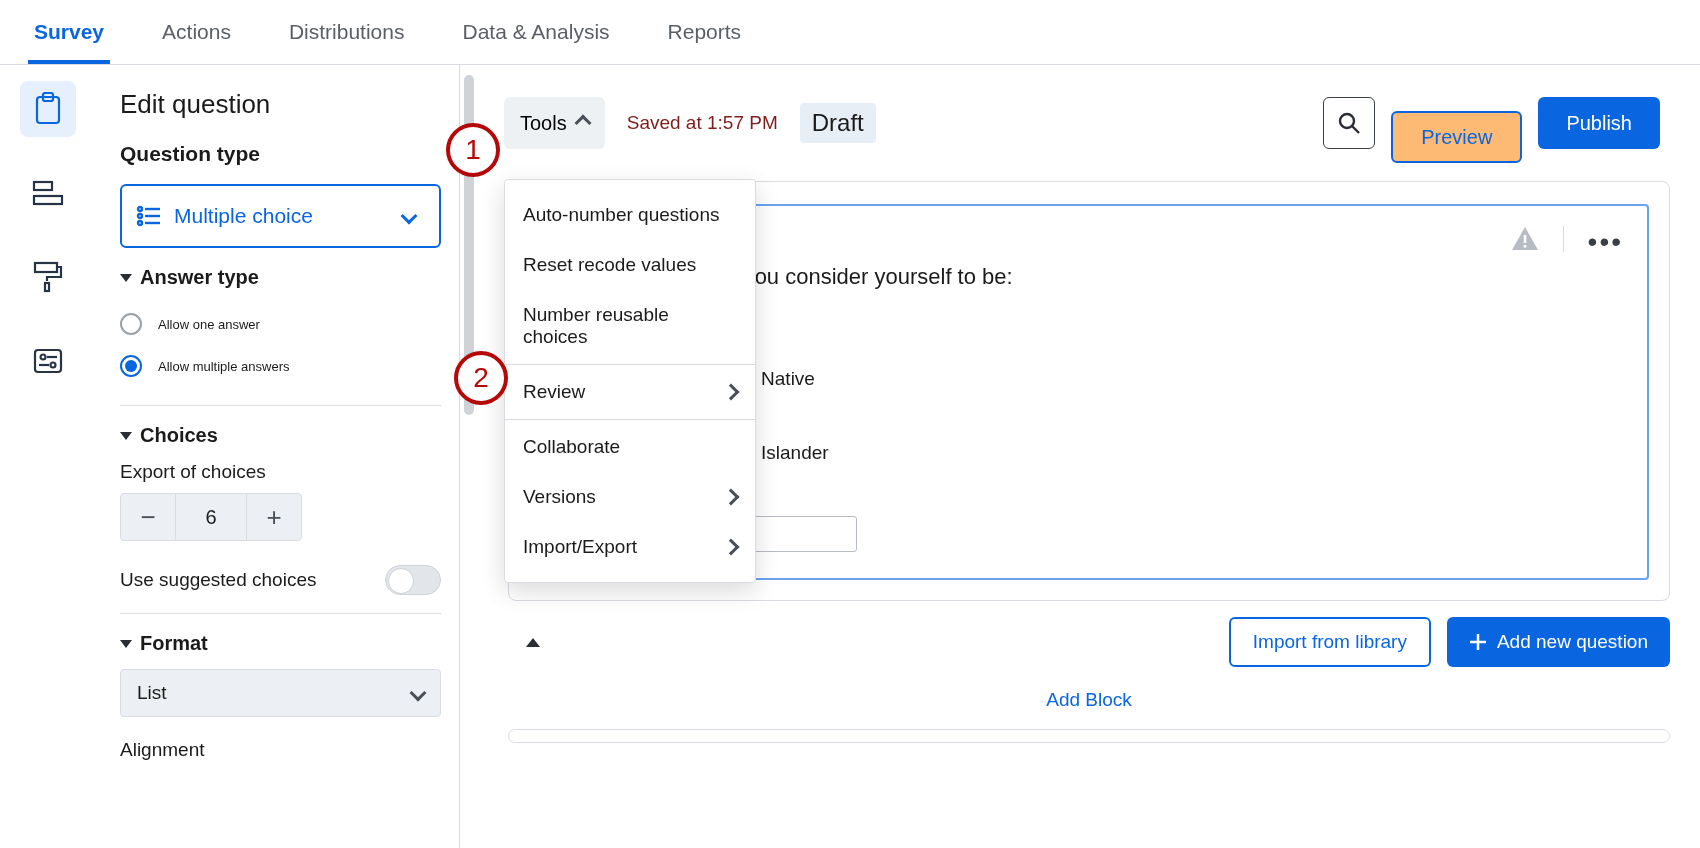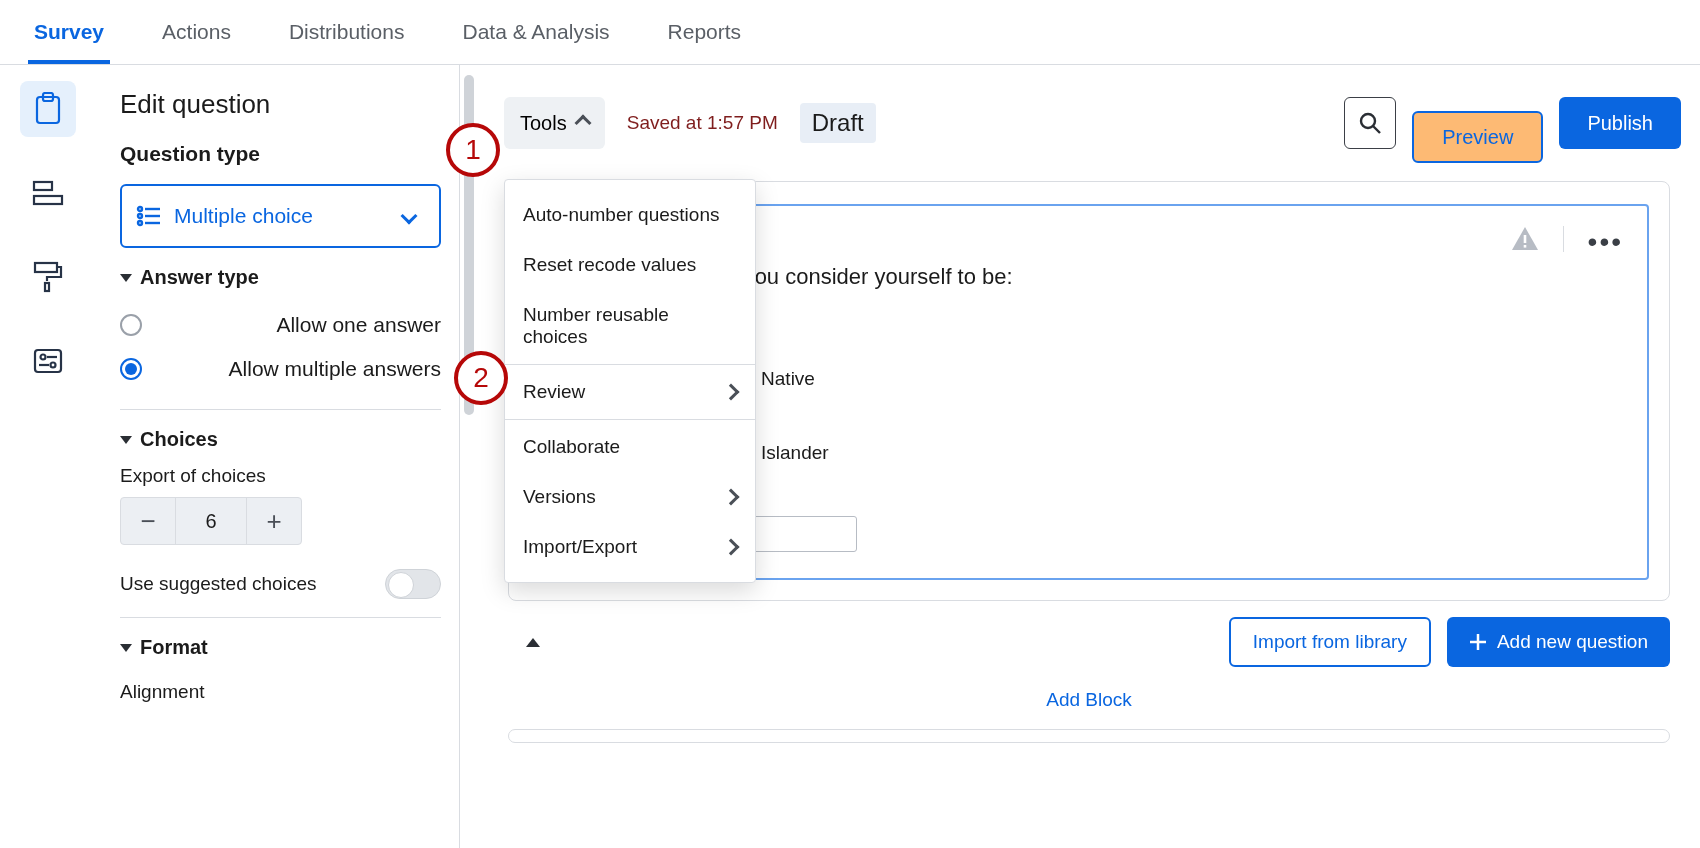--- a/index.html
+++ b/index.html
@@ -25,36 +25,36 @@
   .rail svg{stroke:#273347;fill:none;}
   .rail button.active svg{stroke:var(--blue);}
   .edit-panel{width:364px;border-right:1px solid var(--border);padding:20px 18px 20px 24px;overflow:auto;}
   .edit-panel h1{margin:4px 0 22px 0;font-size:26px;font-weight:400;}
   .edit-panel h2{margin:0 0 18px 0;font-size:21px;font-weight:700;}
   .section{border-bottom:1px solid var(--border);padding:18px 0;}
   .sec-title{display:flex;align-items:center;gap:8px;font-size:20px;font-weight:700;margin-bottom:14px;}
   .caret-down{width:0;height:0;border-left:6px solid transparent;border-right:6px solid transparent;border-top:8px solid #2a2e34;}
   .qtype-btn{width:100%;height:64px;border:2px solid var(--blue);border-radius:6px;display:flex;align-items:center;justify-content:space-between;padding:0 24px 0 14px;cursor:pointer;background:#fff;}
   .qtype-left{display:flex;align-items:center;gap:14px;color:var(--blue);font-size:21px;}
-  .radio-row{display:flex;align-items:center;gap:16px;padding:10px 0;font-size:21px;justify-content:space-between;}
+  .radio-row{display:flex;align-items:center;gap:16px;padding:10px 0;font-size:13px;}
   .radio{width:22px;height:22px;border:2px solid #9aa0a9;border-radius:50%;position:relative;}
   .radio.selected{border-color:var(--blue);}
   .radio.selected::after{content:"";position:absolute;inset:3px;background:var(--blue);border-radius:50%;}
   .label-text{color:var(--text);font-size:19px;}
   .stepper{display:flex;align-items:center;border:1px solid var(--border);background:var(--light);width:182px;height:48px;border-radius:4px;margin-top:10px;}
   .stepper button{flex:0 0 54px;height:100%;border:0;background:transparent;font-size:26px;color:#4a4f57;cursor:pointer;}
   .stepper .val{flex:1;text-align:center;font-size:20px;border-left:1px solid var(--border);border-right:1px solid var(--border);height:100%;display:flex;align-items:center;justify-content:center;}
   .toggle-row{display:flex;align-items:center;justify-content:space-between;margin-top:24px;font-size:19px;}
   .toggle{width:56px;height:30px;background:#e2e5e9;border-radius:15px;border:1px solid #cfd3d8;position:relative;}
   .toggle::after{content:"";position:absolute;width:24px;height:24px;border-radius:50%;background:#fff;border:1px solid #cfd3d8;left:2px;top:2px;}
   .select-btn{width:100%;height:48px;background:var(--light);border:1px solid var(--border);border-radius:4px;display:flex;align-items:center;justify-content:space-between;padding:0 16px;font-size:19px;margin-top:6px;}
   .scrollgutter{width:18px;position:relative;}
   .scroll-thumb{position:absolute;left:4px;top:10px;width:10px;height:340px;background:#cfd3d8;border-radius:5px;}
   .content{flex:1;position:relative;}
-  .toolbar{display:flex;align-items:center;gap:22px;padding:18px 19px 18px 26px;}
+  .toolbar{display:flex;align-items:center;gap:22px;padding:18px 40px 18px 26px;}
   .tools-btn{height:52px;padding:0 16px;background:#eef1f4;border:0;border-radius:6px;display:flex;align-items:center;gap:10px;font-size:20px;cursor:pointer;}
   .saved{font-size:19px;color:#7f1d1d;}
   .badge{font-size:24px;padding:6px 12px;background:var(--badge);border-radius:4px;}
   .toolbar-right{margin-left:auto;display:flex;align-items:center;gap:16px;}
   .icon-btn{width:52px;height:52px;border:1px solid #3b3f46;border-radius:6px;background:#fff;display:flex;align-items:center;justify-content:center;cursor:pointer;}
   .btn-preview{height:52px;padding:0 28px;border:2px solid var(--blue);color:var(--blue);background:#fdba74;font-size:20px;border-radius:6px;cursor:pointer;margin-top:28px;}
   .btn-publish{height:52px;padding:0 28px;background:var(--blue);color:#fff;font-size:20px;border:0;border-radius:6px;cursor:pointer;}
   .canvas{border:1px solid var(--border);border-radius:8px;margin:0 30px 12px 30px;padding:22px 20px 20px 20px;background:#fff;}
   .qcard{border:2px solid #6aa3ef;border-left:6px solid var(--blue);border-radius:4px;padding:20px 24px 26px 24px;position:relative;}
   .qcard-top{display:flex;justify-content:flex-end;gap:24px;margin-bottom:6px;}
@@ -169,20 +169,24 @@
         <span>Use suggested choices</span>
         <span class="toggle"></span>
       </div>
     </div>
 
     <div class="section" style="border-bottom:0">
       <div class="sec-title">
           <span class="caret-down"></span>
           <span>Format</span>
         </div>
+      <div class="select-btn">
+        <span>List</span>
+        <span class="chevron down"></span>
+      </div>
       <div class="label-text" style="margin-top:22px">Alignment</div>
     </div>
   </aside>
 
   <div class="scrollgutter">
     <div class="scroll-thumb"></div>
   </div>
 
   <div class="content">
     <div class="annot" style="top:58px;left:-32px">1</div>

